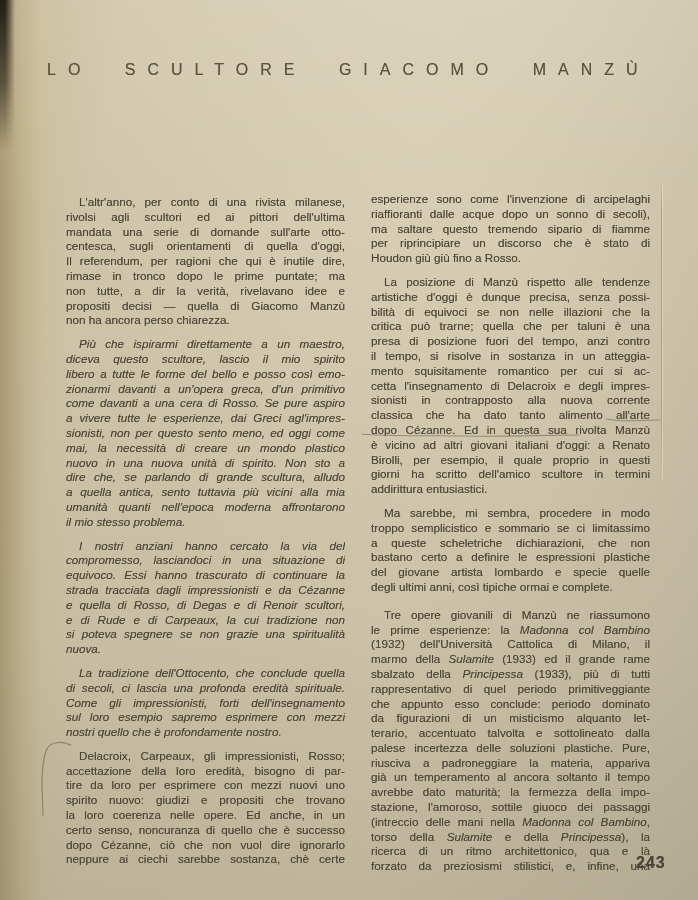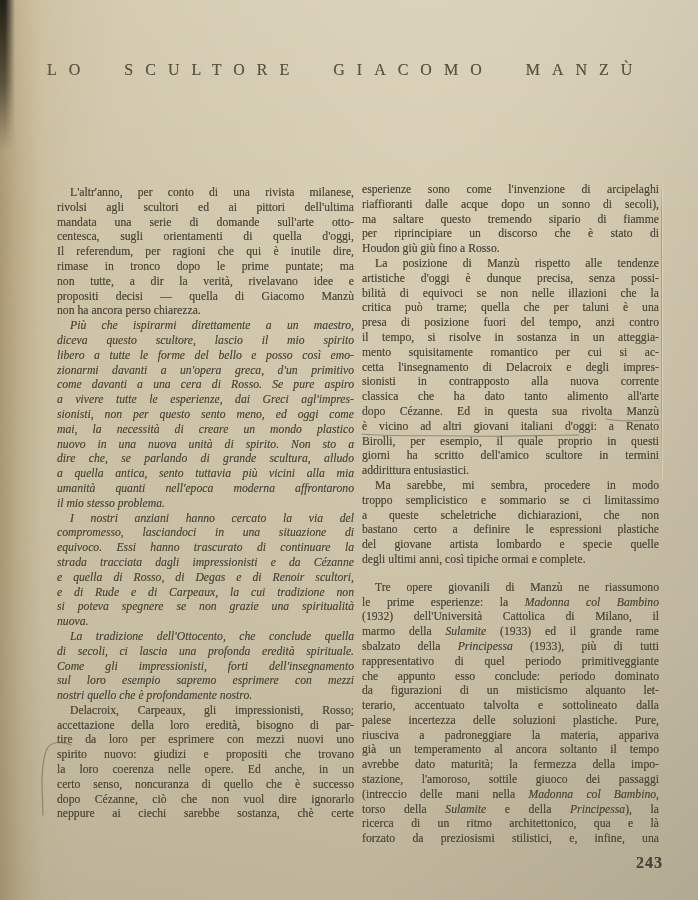--- a/index.html
+++ b/index.html
@@ -1,18 +1,18 @@
 <!DOCTYPE html>
 <html><head>
 <meta charset="utf-8">
 <style>
   html,body { margin:0; padding:0; background:#b6ac93; }
   #photo {
     position:relative; width:698px; height:900px; overflow:hidden;
-    font-family:Liberation Serif, serif;
+    font-family:Liberation Sans, sans-serif;
     background:
       linear-gradient(180deg, rgba(255,252,240,0.12) 0%, rgba(255,252,240,0) 25%, rgba(60,50,30,0.05) 70%, rgba(60,50,30,0.13) 100%),
       linear-gradient(90deg, rgba(120,95,45,0.38) 0px, rgba(150,125,70,0.22) 3%, rgba(190,170,120,0.10) 6%, rgba(0,0,0,0) 11%),
       radial-gradient(ellipse at 60% 18%, #d7ceb4 0%, rgba(215,206,180,0) 55%),
       linear-gradient(100deg, #c6b897 0%, #cfc5a9 15%, #d1c8ad 60%, #c8bfa6 90%, #c4bba4 100%);
     background-color:#ccc2a7;
   }
   .gutter-dark {
     position:absolute; left:0; top:0; width:15px; height:150px;
     background:
@@ -29,21 +29,21 @@
   h1.title {
     position:absolute; left:47px; top:61px; margin:0;
     font-size:16px; font-weight:400; white-space:nowrap;
     letter-spacing:12px; word-spacing:16px; color:#5b5342;
     text-shadow:0 0 0.6px rgba(91,83,66,0.65);
   }
   .col { position:absolute; width:297px; font-size:11.7px; line-height:14.8px;
          color:#4d4537; text-shadow:0 0 0.5px rgba(77,69,55,0.55); }
   #col-left  { left:57px;  top:186px; }
   #col-right { left:362px; top:183px; }
-  .para { margin:0; }
+  .para { margin:9px; }
   .para.gap { margin-top:13px; }
   .para.italic { font-style:italic; }
   .line { height:14.8px; overflow:hidden; text-align:justify; text-align-last:justify; }
   .line.lastline { text-align-last:left; }
   .para.indent .line:first-child { text-indent:13px; }
   .pagenum {
     position:absolute; left:636px; top:854px;
     font-size:16px; font-weight:700; letter-spacing:1px; color:#4a4236;
     text-shadow:0 0 0.5px rgba(74,66,54,0.6);
   }

